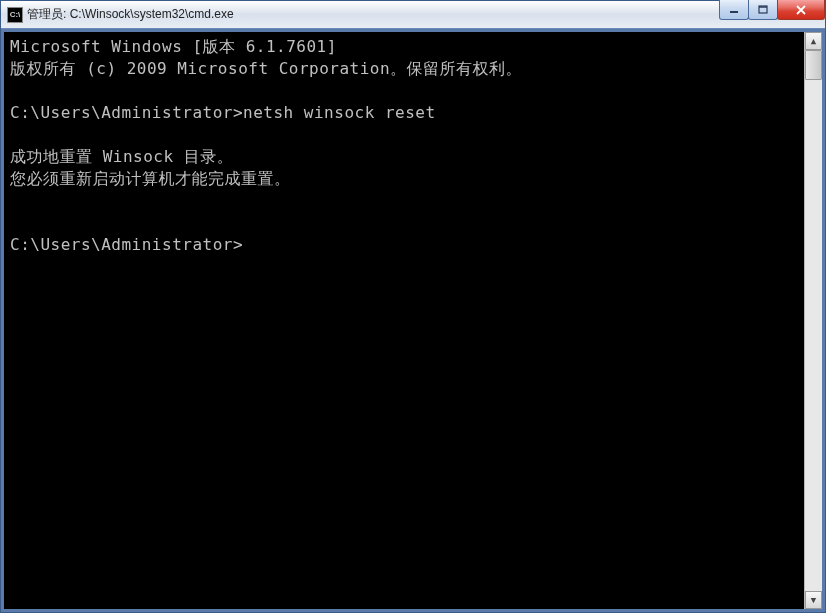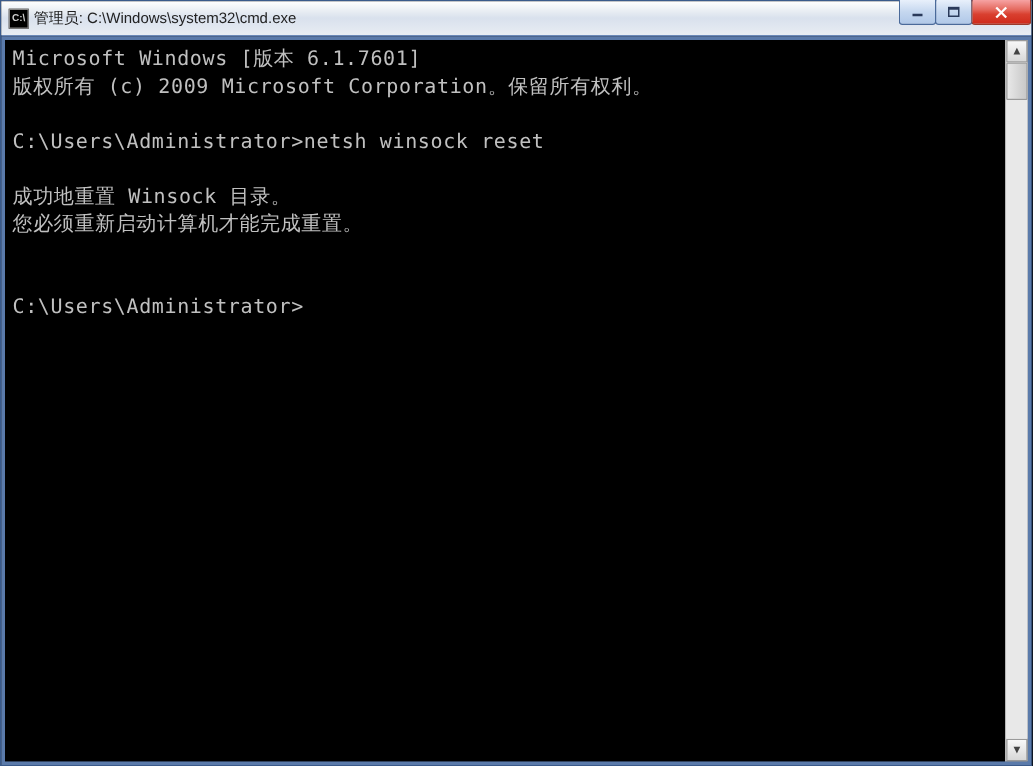--- a/index.html
+++ b/index.html
@@ -129,21 +129,21 @@
     cursor: pointer;
   }
   .arrow { font-size: 9px; color: #444; line-height: 1; }
 </style>
 </head>
 <body>
 
 <div class="window">
   <div class="titlebar">
     <div class="app-icon">C:\</div>
-    <div class="title-text">管理员: C:\Windows\system32\cmd.exe</div>
+    <div class="title-text">管理员: C:\Winsock\system32\cmd.exe</div>
     <div class="window-controls">
       <div class="win-btn">
         <svg width="10" height="10">
           <line x1="1" y1="7" x2="9" y2="7" stroke="#2a3a5a" stroke-width="2"></line>
         </svg>
       </div>
       <div class="win-btn">
         <svg width="11" height="10">
           <rect x="1" y="1" width="8" height="7" fill="none" stroke="#2a3a5a" stroke-width="1.2"></rect>
           <line x1="1" y1="2" x2="9" y2="2" stroke="#2a3a5a" stroke-width="1.5"></line>

